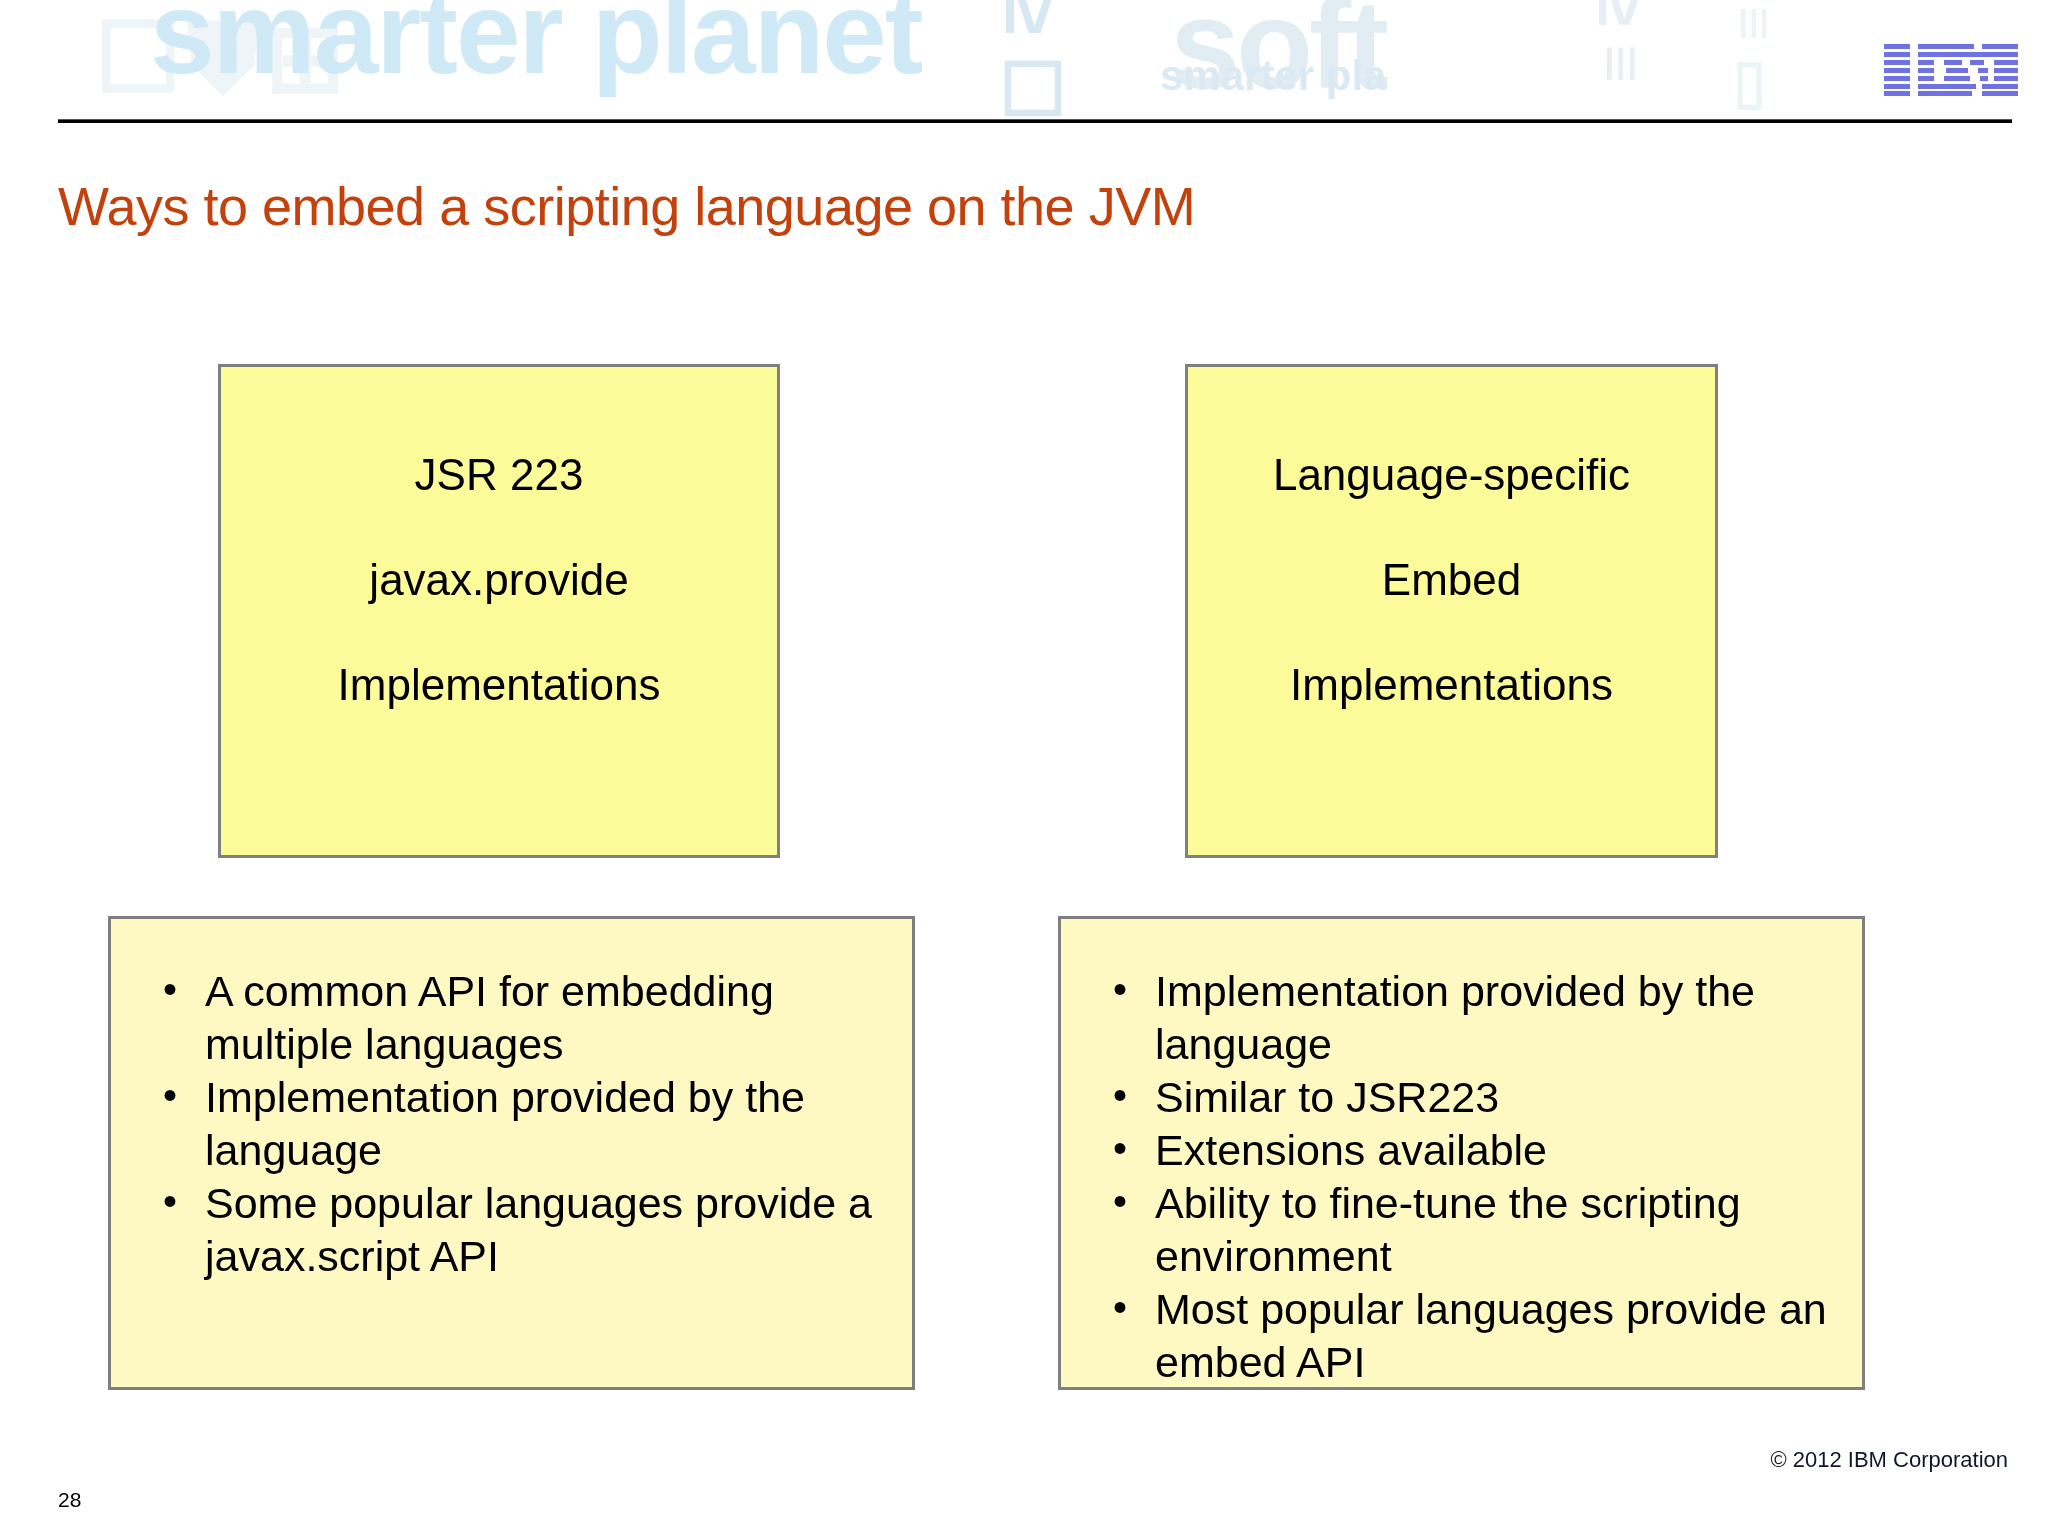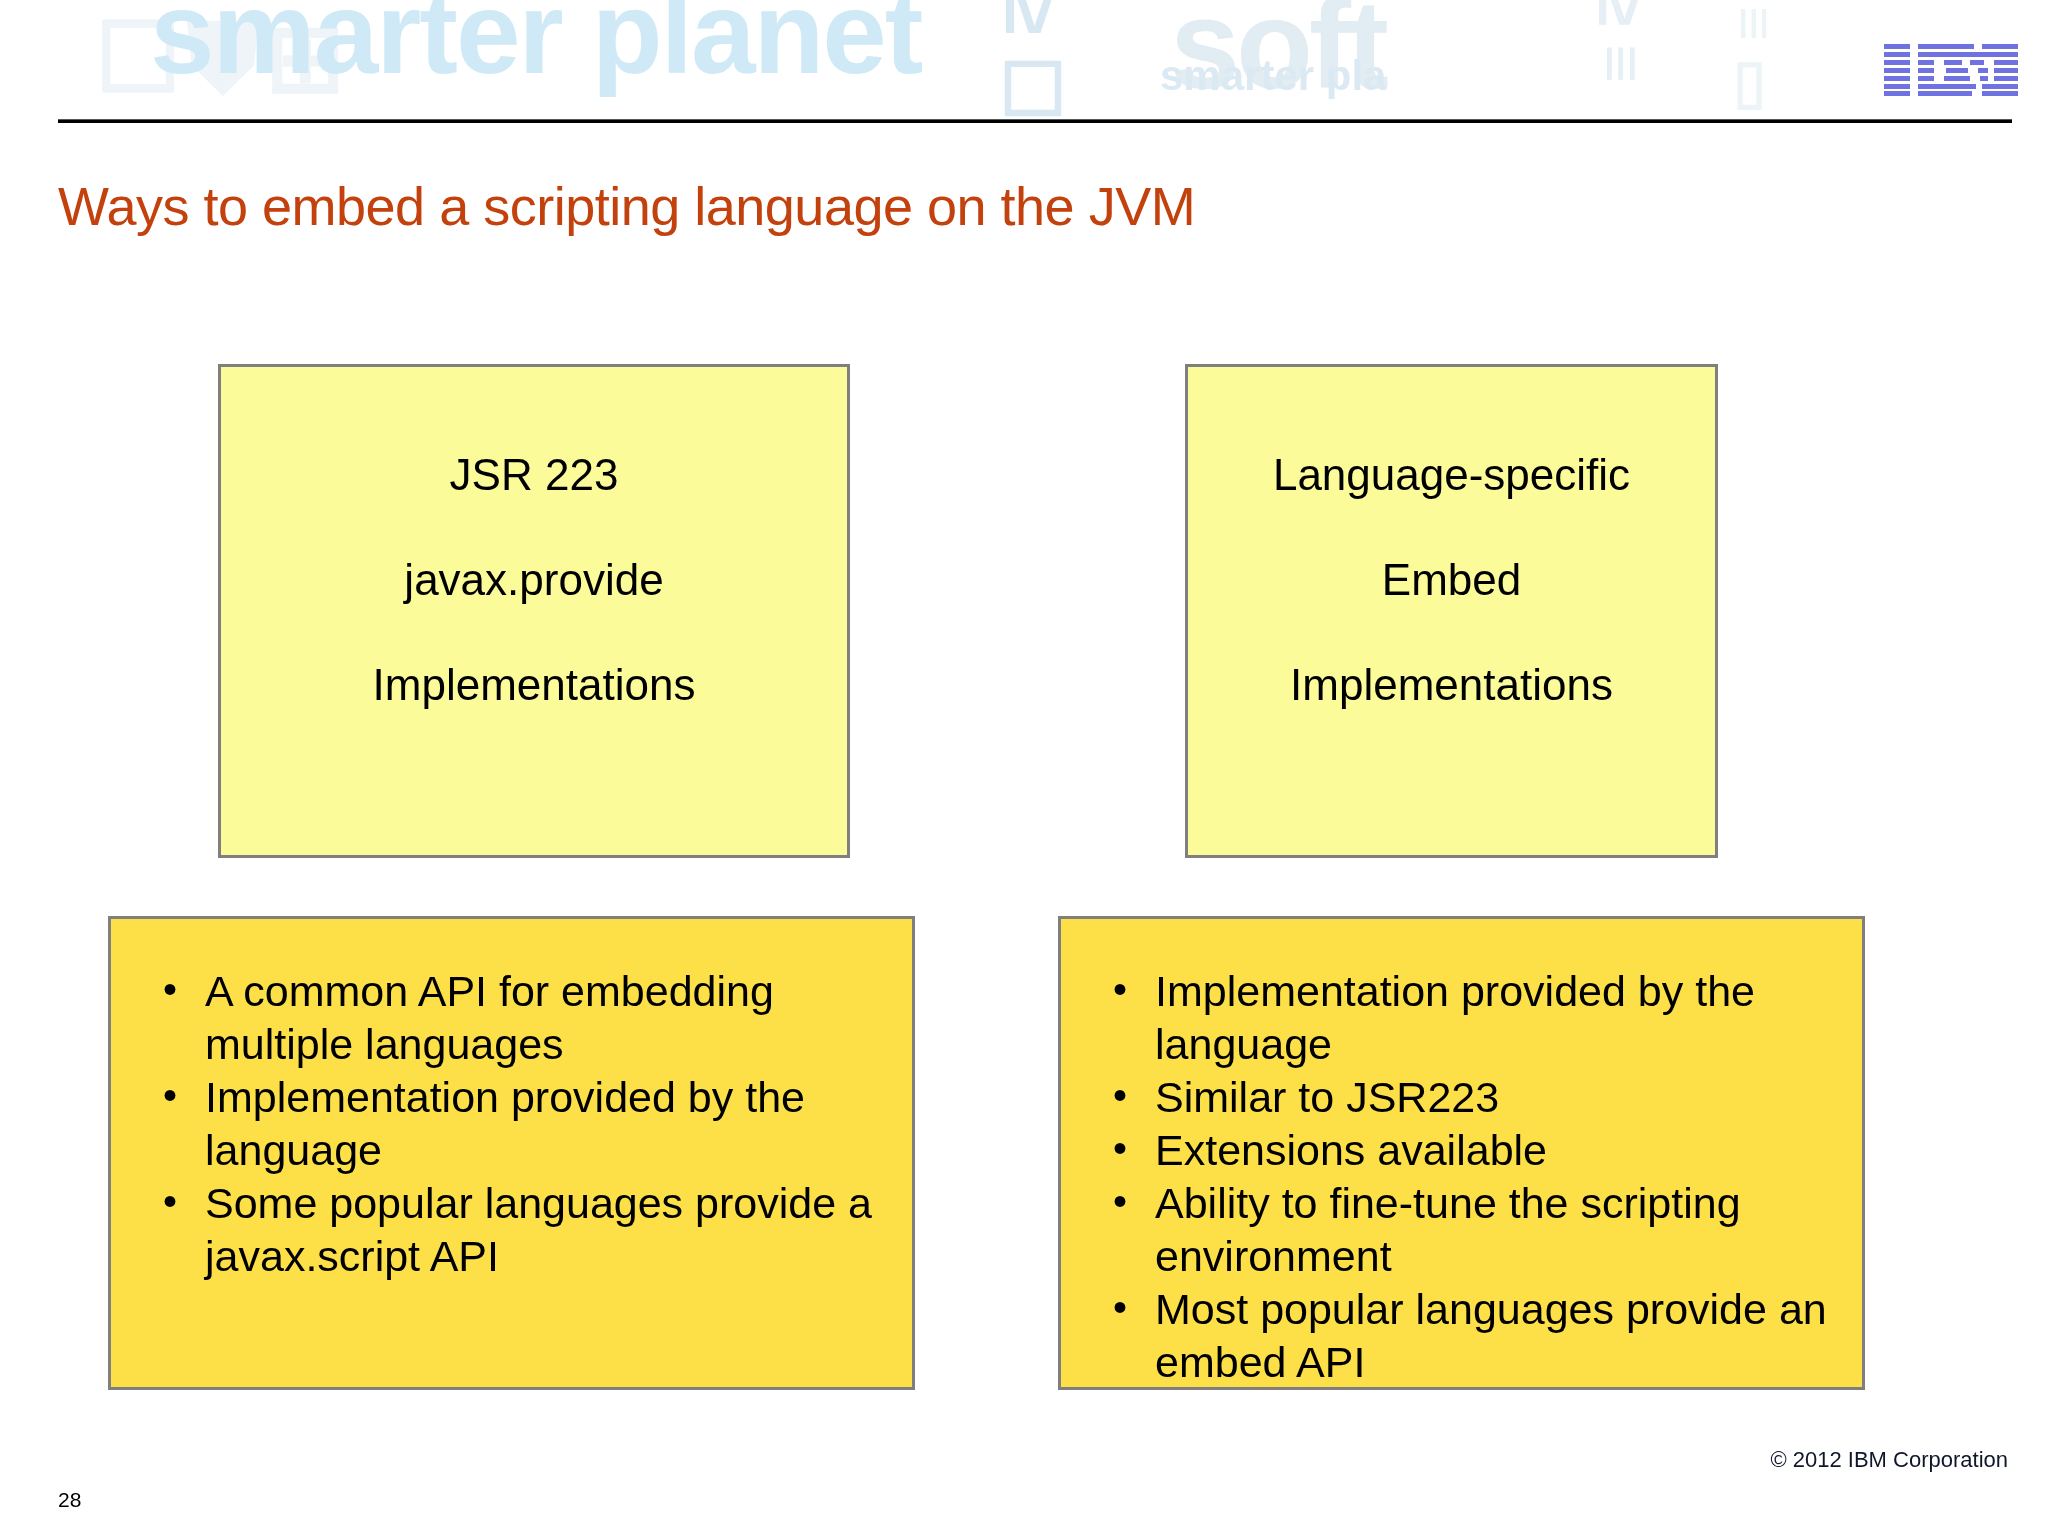--- a/index.html
+++ b/index.html
@@ -135,24 +135,24 @@
   
   .box {
     position: absolute;
     box-sizing: border-box;
     border: 3px solid #7f7f7f;
   }
   .yellow-box {
     background: #fbfb9a;
   }
   .blue-box {
-    background: #fde047;
-  }
-
-  #yellow-box-left  { left: 218px;  top: 364px;  width: 632px; height: 494px; }
+    background: #fef9c3;
+  }
+
+  #yellow-box-left  { left: 218px;  top: 364px;  width: 562px; height: 494px; }
   #yellow-box-right { left: 1185px; top: 364px;  width: 533px; height: 494px; }
   #blue-box-left    { left: 108px;  top: 916px;  width: 807px; height: 474px; }
   #blue-box-right   { left: 1058px; top: 916px;  width: 807px; height: 474px; }
 
   
   .yellow-inner {
     position: absolute;
     left: 0;
     right: 0;
     top: 82px;

